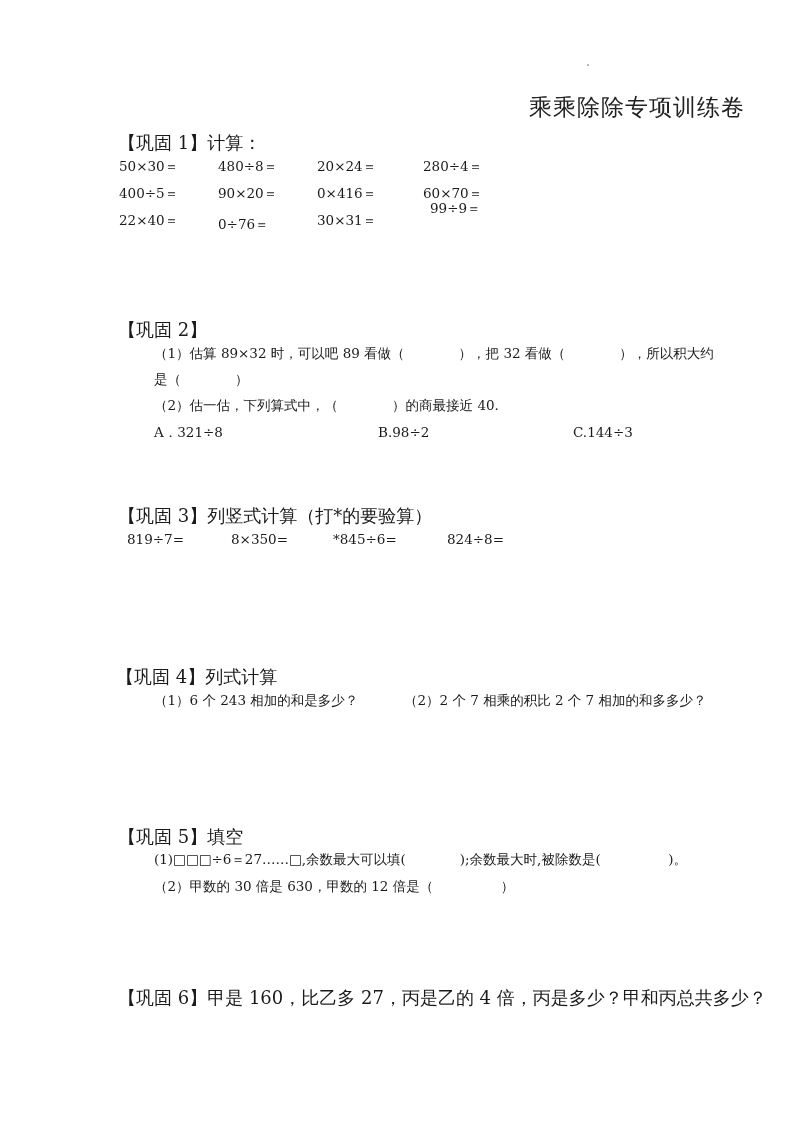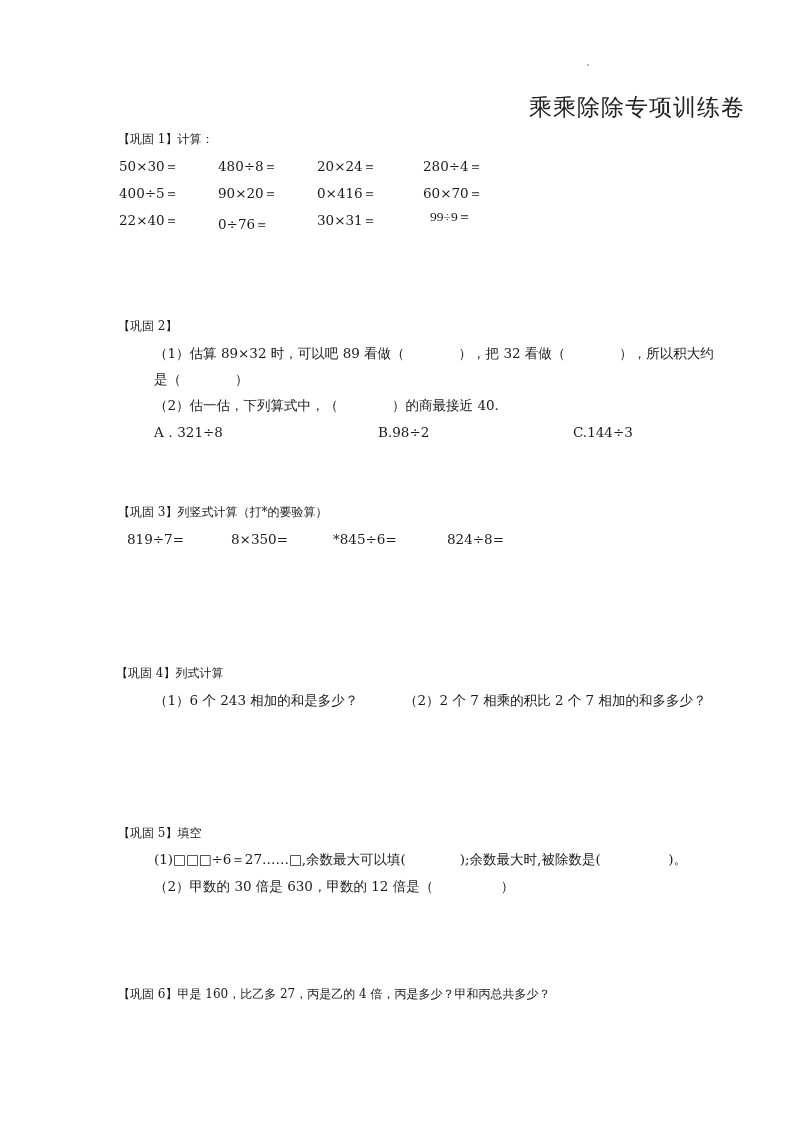--- a/index.html
+++ b/index.html
@@ -1,20 +1,20 @@
 <!DOCTYPE html>
 <html><head>
 <meta charset="utf-8">
 <style>
   html, body { margin: 0; padding: 0; background: #ffffff; }
   body { width: 793px; height: 1122px; position: relative; overflow: hidden;
          font-family: "DejaVu Serif", "Liberation Serif", serif; color: #1a1a1a; }
   .abs { position: absolute; white-space: nowrap; }
   .title { left: 0; width: 745px; top: 92px; text-align: right; font-size: 23px; letter-spacing: 1px; color: #222; }
-  .head { font-size: 12px; }
+  .head { font-size: 18px; }
   .line { font-size: 13.5px; margin-left: 36px; }
   .cell { position: absolute; font-size: 13.5px; white-space: nowrap; }
   .mark { left: 587px; top: 64px; width: 2px; height: 2px; background: #bbb; }
 </style>
 </head>
 <body>
 
 <div class="abs mark"></div>
 
 <div class="abs title">乘乘除除专项训练卷</div>
@@ -27,21 +27,21 @@
   <span class="cell" style="left:423px; top:158px;">280÷4＝</span>
 
   <span class="cell" style="left:119px; top:185px;">400÷5＝</span>
   <span class="cell" style="left:218px; top:185px;">90×20＝</span>
   <span class="cell" style="left:317px; top:185px;">0×416＝</span>
   <span class="cell" style="left:423px; top:185px;">60×70＝</span>
 
   <span class="cell" style="left:119px; top:212px;">22×40＝</span>
   <span class="cell" style="left:218px; top:216px;">0÷76＝</span>
   <span class="cell" style="left:317px; top:212px;">30×31＝</span>
-  <span class="cell" style="left:430px; top:208px;font-family:Liberation Serif, serif;">99÷9＝</span>
+  <span class="cell" style="left:430px; top:200px;">99÷9＝</span>
 </div>
 
 <div class="abs head" style="left:118px; top:318px;">【巩固 2】</div>
 <div class="abs line" style="left:118px; top:345px;">（1）估算 89×32 时，可以吧 89 看做（　　　　），把 32 看做（　　　　），所以积大约</div>
 <div class="abs line" style="left:118px; top:371px;">是（　　　　）</div>
 <div class="abs line" style="left:118px; top:397px;">（2）估一估，下列算式中，（　　　　）的商最接近 40.</div>
 <div class="abs line" style="left:118px; top:424px;">A．321÷8</div>
 <div class="abs line" style="left:342px; top:424px;">B.98÷2</div>
 <div class="abs line" style="left:537px; top:424px;">C.144÷3</div>
 

